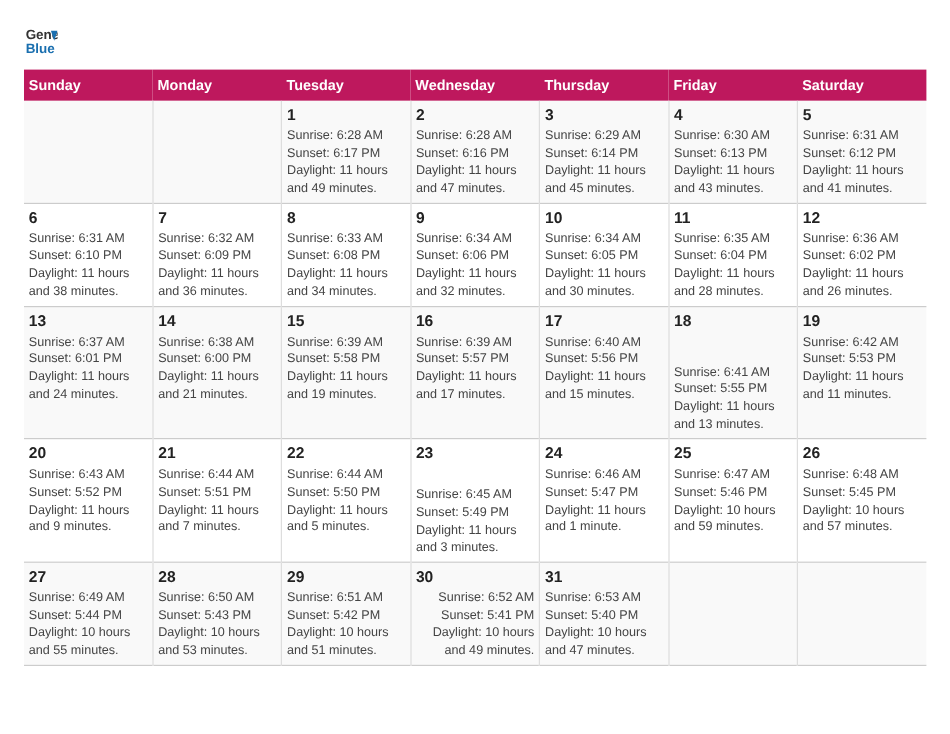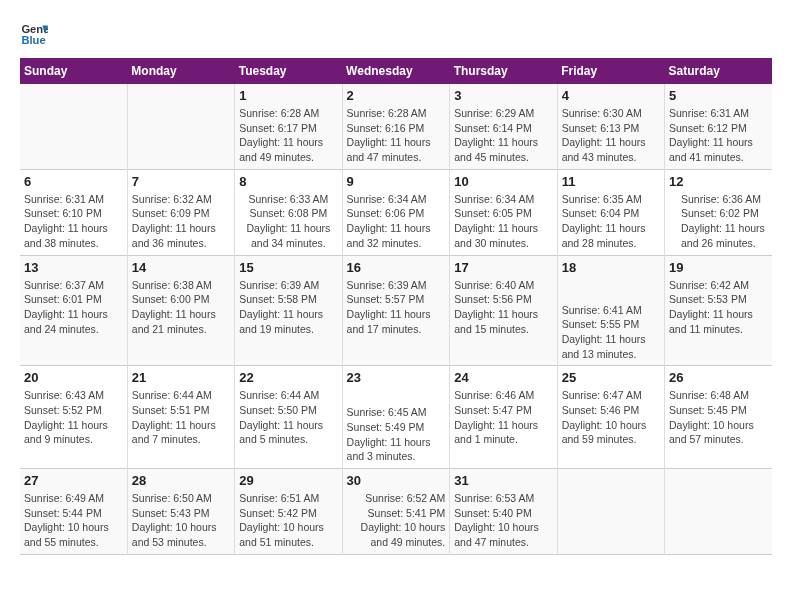--- a/index.html
+++ b/index.html
@@ -36,21 +36,21 @@
     .location {
       font-size: 16px;
       color: #555;
     }
     table {
       width: 100%;
       border-collapse: collapse;
       font-size: 11px;
     }
     thead th {
-      background-color: #701a75;
+      background-color: #be185d;
       color: #fff;
       padding: 6px 4px;
       text-align: left;
       font-size: 12px;
       font-weight: bold;
     }
     tbody tr {
       border-bottom: 1px solid #ccc;
     }
     tbody td {
@@ -156,21 +156,21 @@
 Daylight: 11 hours and 38 minutes.</div>
         </td>
         <td>
           <div class="day-number">7</div>
           <div class="day-detail" style="white-space: pre-line;">Sunrise: 6:32 AM
 Sunset: 6:09 PM
 Daylight: 11 hours and 36 minutes.</div>
         </td>
         <td>
           <div class="day-number">8</div>
-          <div class="day-detail" style="white-space: pre-line; text-align: center;">Sunrise: 6:33 AM
+          <div class="day-detail" style="white-space: pre-line;">Sunrise: 6:33 AM
 Sunset: 6:08 PM
 Daylight: 11 hours and 34 minutes.</div>
         </td>
         <td>
           <div class="day-number">9</div>
           <div class="day-detail" style="white-space: pre-line;">Sunrise: 6:34 AM
 Sunset: 6:06 PM
 Daylight: 11 hours and 32 minutes.</div>
         </td>
         <td>
@@ -180,21 +180,21 @@
 Daylight: 11 hours and 30 minutes.</div>
         </td>
         <td>
           <div class="day-number">11</div>
           <div class="day-detail" style="white-space: pre-line;">Sunrise: 6:35 AM
 Sunset: 6:04 PM
 Daylight: 11 hours and 28 minutes.</div>
         </td>
         <td>
           <div class="day-number">12</div>
-          <div class="day-detail" style="white-space: pre-line; margin-left: 12px;">Sunrise: 6:36 AM
+          <div class="day-detail" style="white-space: pre-line;">Sunrise: 6:36 AM
 Sunset: 6:02 PM
 Daylight: 11 hours and 26 minutes.</div>
         </td>
       </tr>
       <tr>
         <td>
           <div class="day-number">13</div>
           <div class="day-detail" style="white-space: pre-line;">Sunrise: 6:37 AM
 Sunset: 6:01 PM
 Daylight: 11 hours and 24 minutes.</div>

